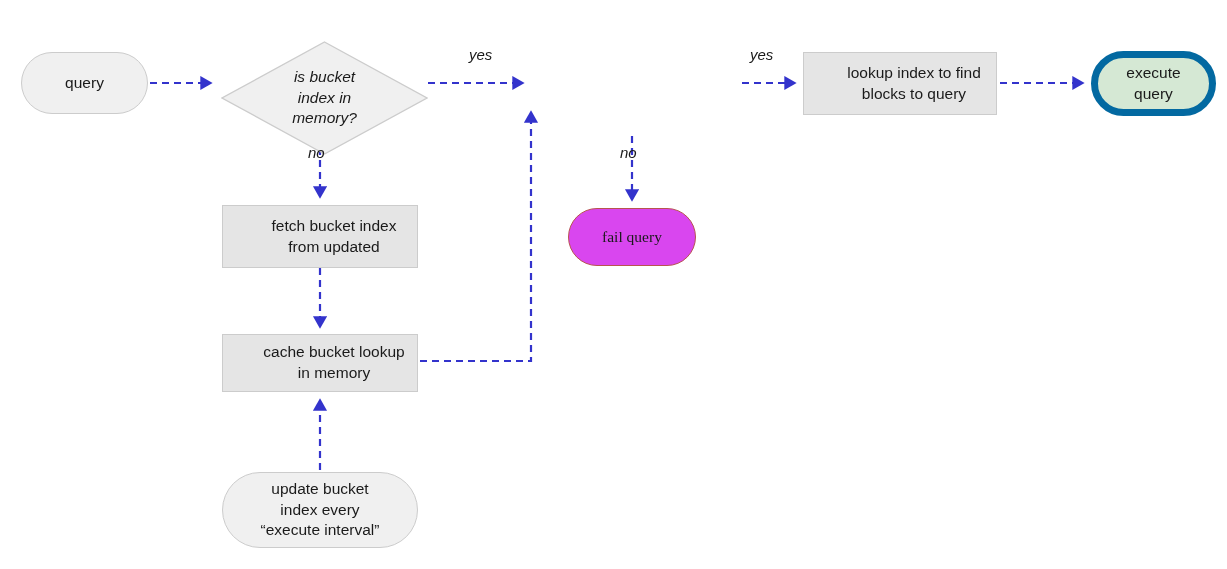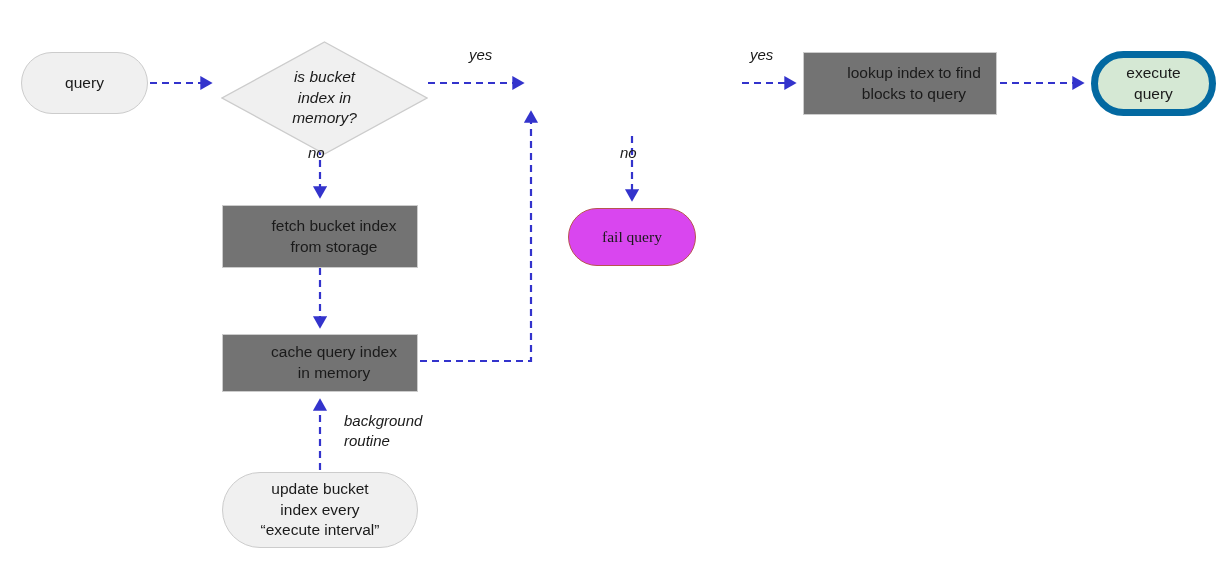--- a/index.html
+++ b/index.html
@@ -23,21 +23,21 @@
     display: flex;
     align-items: center;
     justify-content: center;
     text-align: center;
     font-size: 15.5px;
     line-height: 1.35;
     color: #1a1a1a;
     white-space: pre-line;
   }
   .node.rect {
-    background: #737373;
+    background: #e5e5e5;
     border: 1px solid #cccccc;
     padding-left: 28px;
   }
   .node.rounded {
     background: #f0f0f0;
     border: 1px solid #cccccc;
     border-radius: 999px;
   }
   .node.rounded-green {
     background: #d5e8d4;
@@ -138,33 +138,31 @@
 
   <div class="node rect" style="left:803px; top:52px; width:194px; height:63px;">lookup index to find
 blocks to query</div>
 
   <div class="node rounded-green" style="left:1091px; top:51px; width:125px; height:65px;">execute
 query</div>
 
   <div class="node rounded-red" style="left:568px; top:208px; width:128px; height:58px;">fail query</div>
 
   <div class="node rect" style="left:222px; top:205px; width:196px; height:63px;">fetch bucket index
-from storage</div>
+from updated</div>
 
-  <div class="node rect" style="left:222px; top:334px; width:196px; height:58px;">cache query index
+  <div class="node rect" style="left:222px; top:334px; width:196px; height:58px;">cache bucket lookup
 in memory</div>
 
   <div class="node rounded" style="left:222px; top:472px; width:196px; height:76px;">update bucket
 index every
 “execute interval”</div>
 
   <div class="edge-label" style="left:308px; top:143px;">no</div>
 
   <div class="edge-label" style="left:469px; top:45px;">yes</div>
 
   <div class="edge-label" style="left:620px; top:143px;">no</div>
 
   <div class="edge-label" style="left:750px; top:45px;">yes</div>
 
-  <div class="edge-label" style="left:344px; top:411px;">background
-routine</div>
 
 </div>
 
 </body></html>

